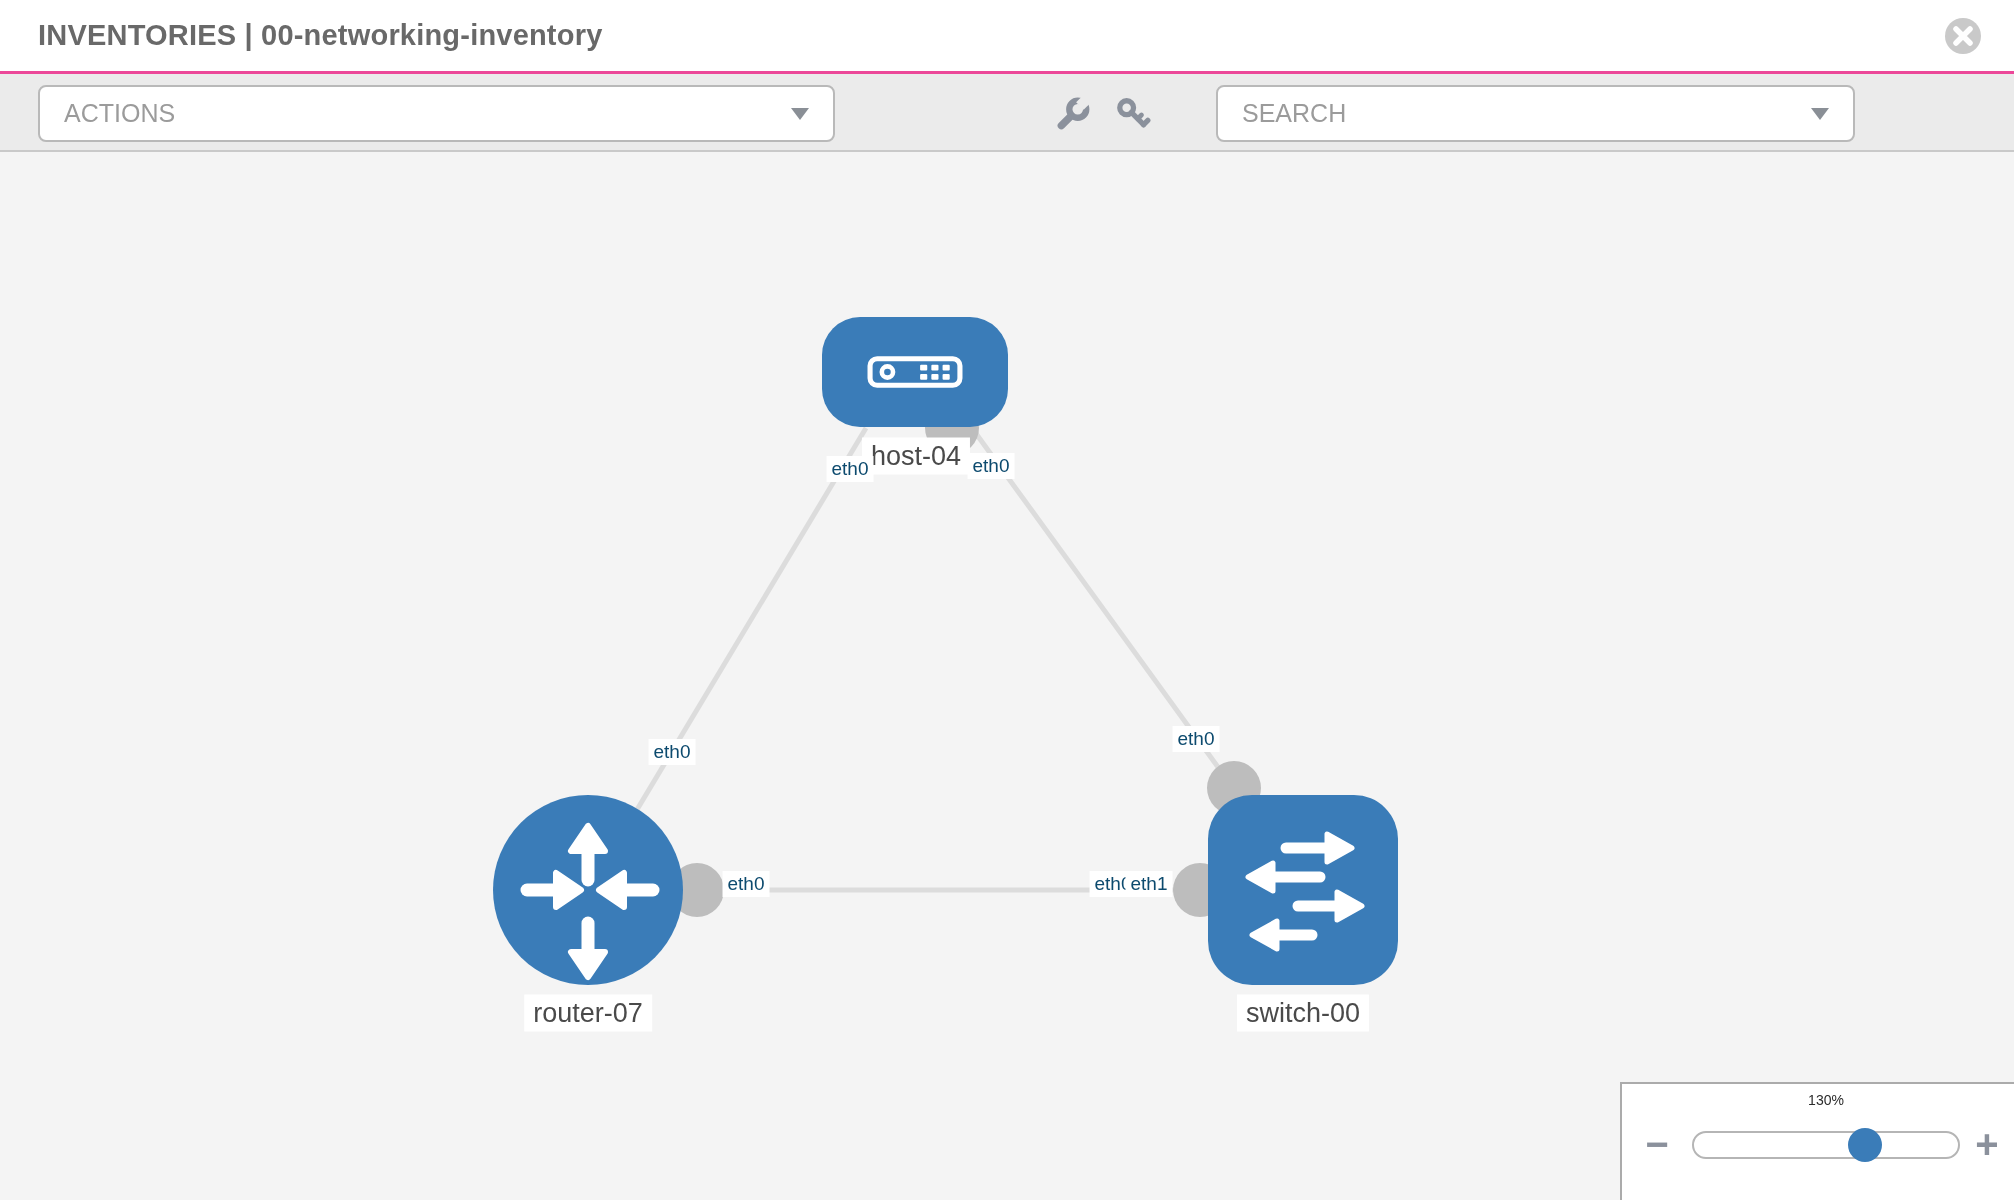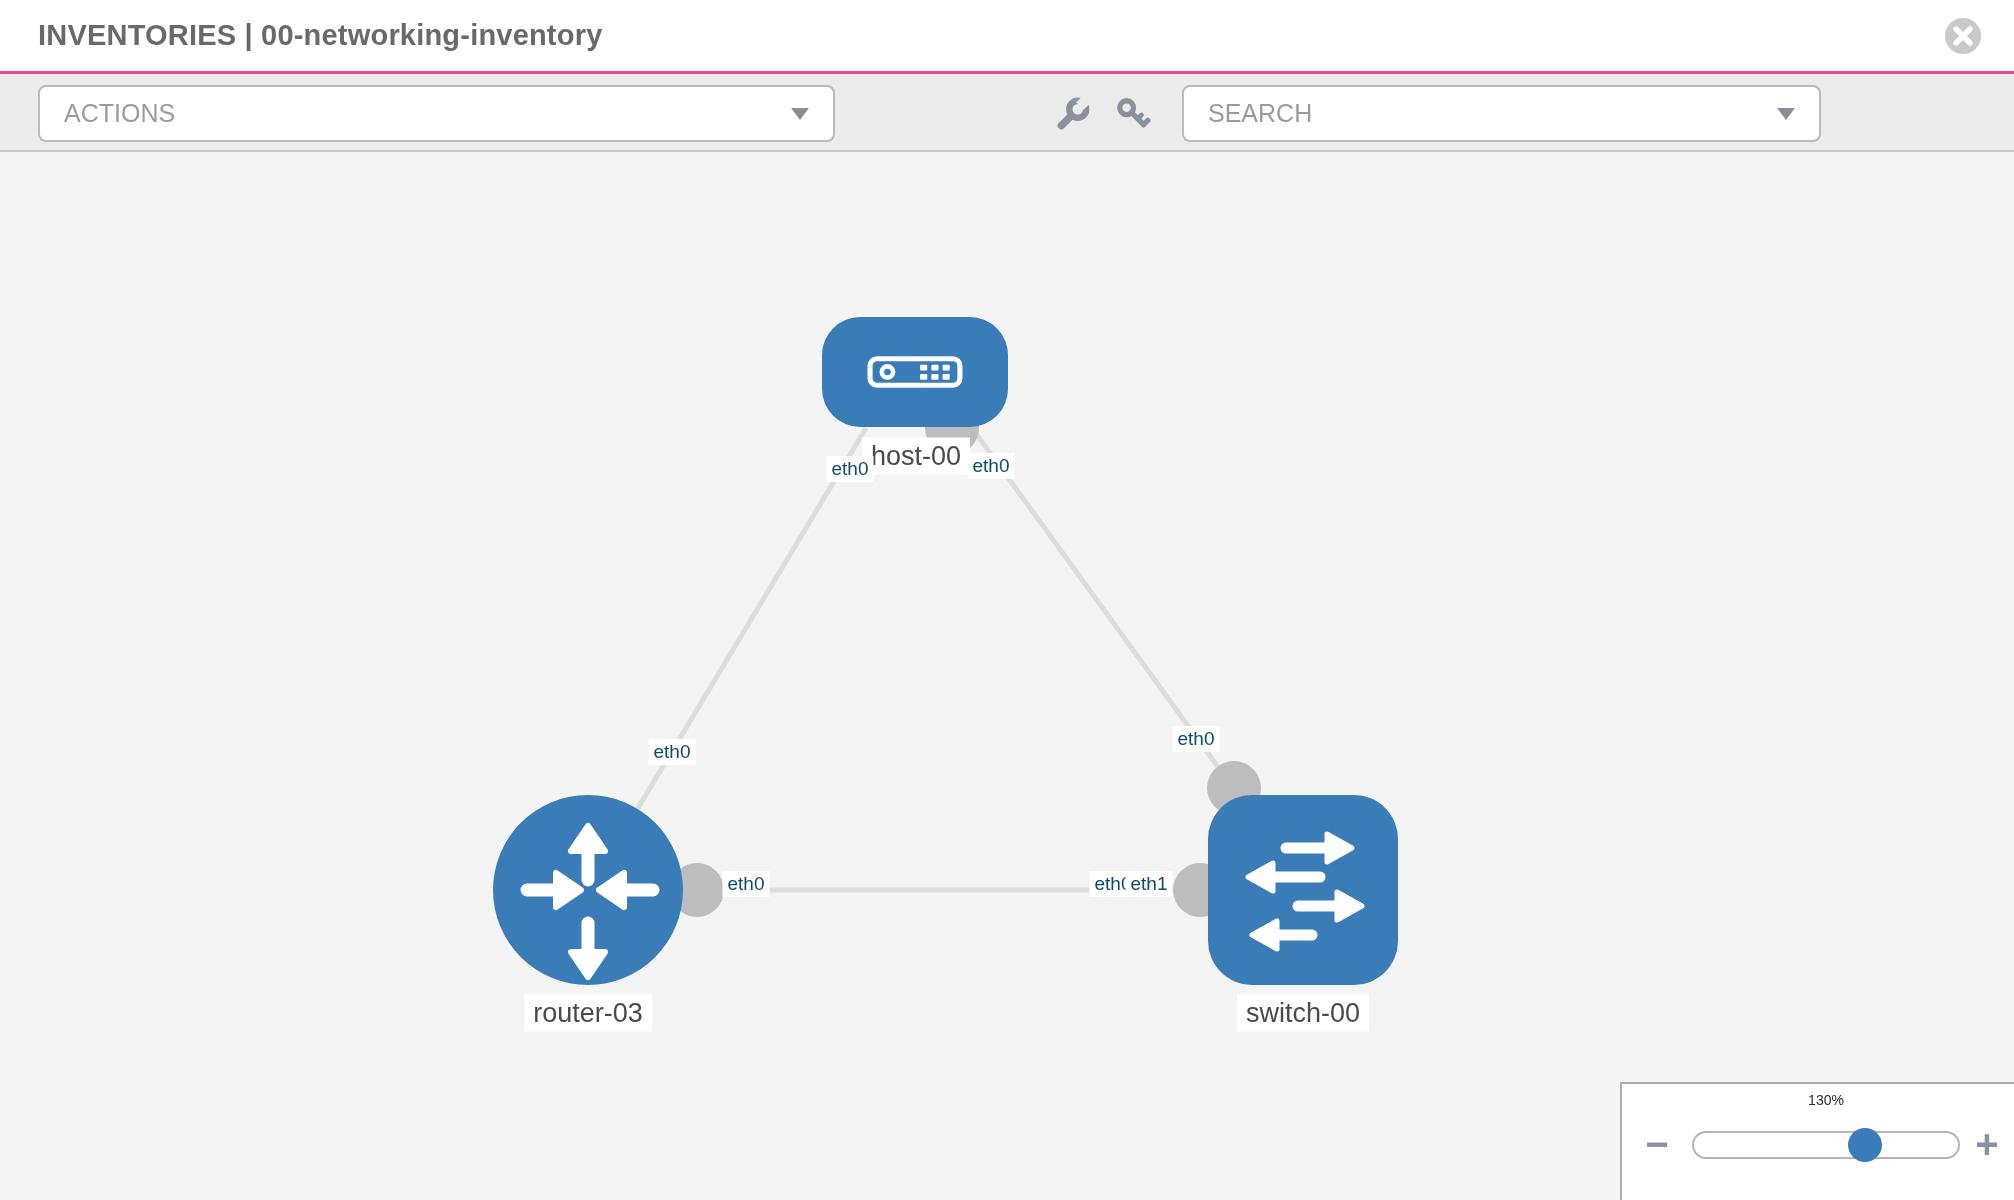--- a/index.html
+++ b/index.html
@@ -66,21 +66,21 @@
     <rect x="22" y="1" width="10" height="10" fill="#ebebeb" transform="rotate(45 27 6)"></rect>
   </svg>
 
   <svg class="tool-icon" style="left:1115px;" width="36" height="36" viewBox="0 0 34 34">
     <circle cx="11" cy="11" r="6.5" fill="none" stroke="#8b919c" stroke-width="5"></circle>
     <line x1="15.5" y1="15.5" x2="27" y2="27" stroke="#8b919c" stroke-width="5" stroke-linecap="round"></line>
     <line x1="27" y1="27" x2="31" y2="23" stroke="#8b919c" stroke-width="5" stroke-linecap="round"></line>
     <line x1="21.5" y1="21.5" x2="25" y2="18" stroke="#8b919c" stroke-width="4.5" stroke-linecap="round"></line>
   </svg>
 
-  <div class="select-box" style="left:1182px; width:639px;">
+  <div class="select-box" style="left:1216px; width:639px;">
     <span>SEARCH</span>
     <span class="caret"></span>
   </div>
 </div>
 
 <div class="canvas">
 
   <svg class="edges" width="2014" height="1048">
     <line x1="866" y1="276" x2="596" y2="726" stroke="#dcdcdc" stroke-width="5"></line>
     <line x1="972" y1="276" x2="1252" y2="662" stroke="#dcdcdc" stroke-width="5"></line>
@@ -127,22 +127,22 @@
         <path d="M112 82 H64" fill="none" stroke-width="11"></path>
         <path d="M40 82 L65 68 V96 Z" stroke-width="5"></path>
         <path d="M90 111 H130" fill="none" stroke-width="11"></path>
         <path d="M154 111 L129 97 V125 Z" stroke-width="5"></path>
         <path d="M104 140 H68" fill="none" stroke-width="11"></path>
         <path d="M44 140 L69 126 V154 Z" stroke-width="5"></path>
       </g>
     </svg>
   </div>
 
-  <div class="node-label" style="left:916px;  top:304px;">host-00</div>
-  <div class="node-label" style="left:588px;  top:861px;">router-03</div>
+  <div class="node-label" style="left:916px;  top:304px;">host-04</div>
+  <div class="node-label" style="left:588px;  top:861px;">router-07</div>
   <div class="node-label" style="left:1303px; top:861px;">switch-00</div>
 
   <div class="if-label" style="left:850px;  top:317px;">eth0</div>
   <div class="if-label" style="left:991px;  top:314px;">eth0</div>
   <div class="if-label" style="left:672px;  top:600px;">eth0</div>
   <div class="if-label" style="left:1196px; top:587px;">eth0</div>
   <div class="if-label" style="left:746px;  top:732px;">eth0</div>
   <div class="if-label" style="left:1113px; top:732px;">eth0</div>
   <div class="if-label" style="left:1149px; top:732px;">eth1</div>
 

